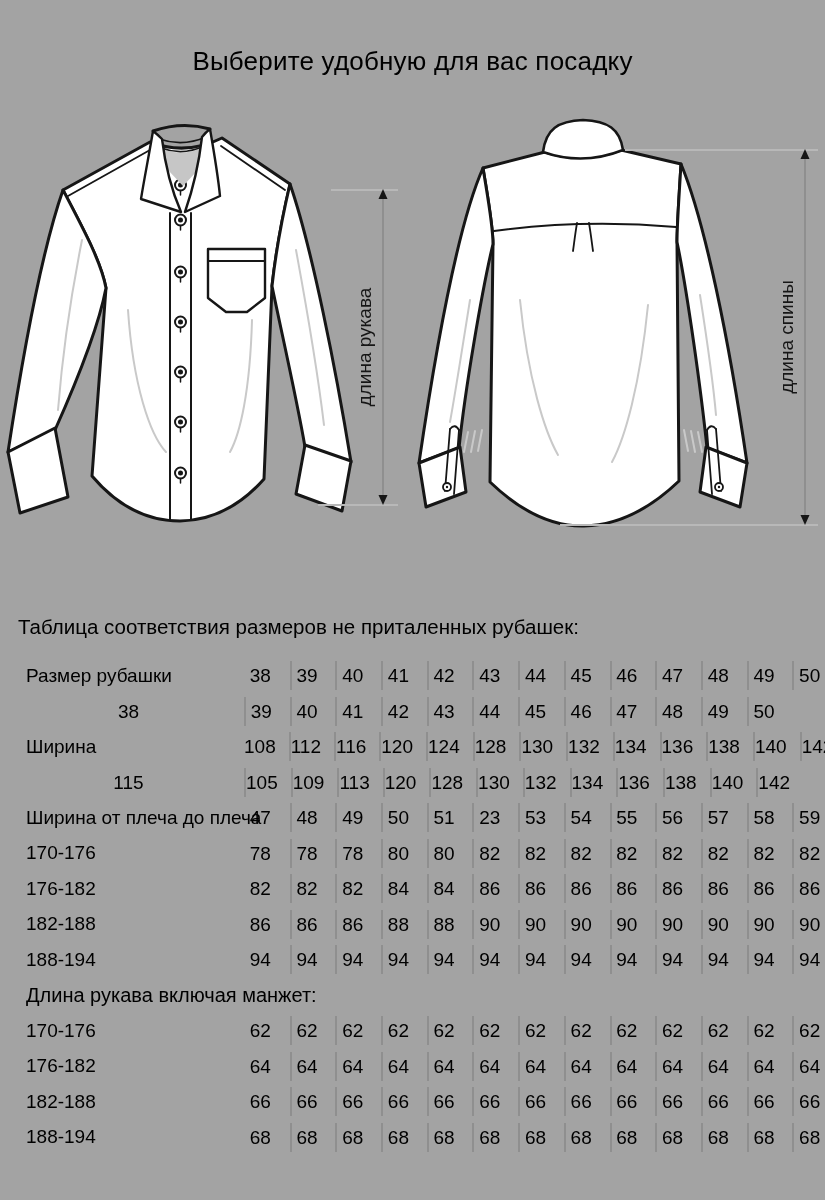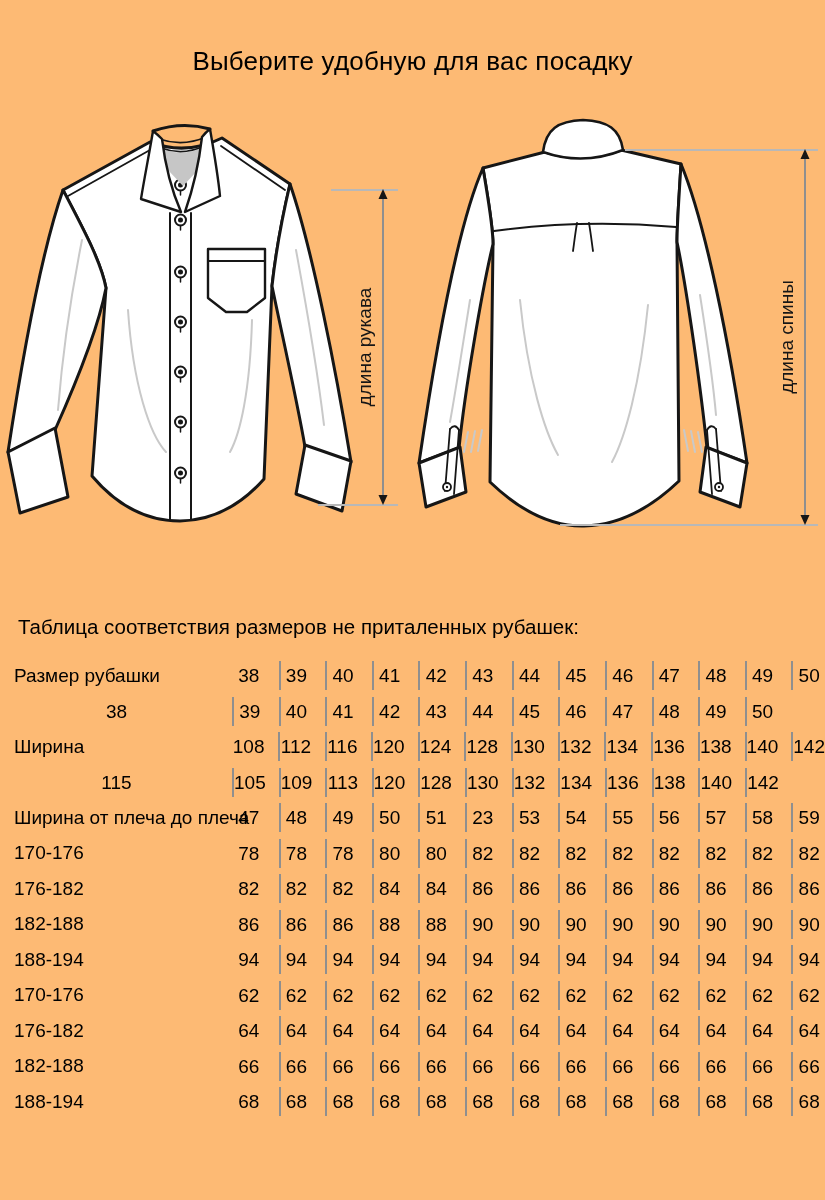--- a/index.html
+++ b/index.html
@@ -1,26 +1,26 @@
 <!DOCTYPE html>
 <html lang="ru"><head>
 <meta charset="utf-8">
 <style>
   html,body{margin:0;padding:0;background:#fff;}
   body{font-family:"Liberation Sans", sans-serif; color:#000;}
-  .page{position:relative;width:825px;height:1200px;background:#fdba74;overflow:hidden;}
+  .page{position:relative;width:825px;height:1200px;background:#a3a3a3;overflow:hidden;}
   .title{position:absolute;top:46px;left:0;right:0;margin:0;text-align:center;
          font-size:26px;font-weight:400;letter-spacing:0.2px;}
   .diagram{position:absolute;top:0;left:0;}
   .dim-label{font-size:19px;fill:#161616;}
   .fit-heading{position:absolute;top:578px;left:10px;font-size:24px;font-weight:700;letter-spacing:0.4px;}
   .fit-subtitle{position:absolute;top:615px;left:10px;font-size:20.5px;margin-left:8px;}
   .size-table{position:absolute;top:658px;left:0;width:825px;}
   .trow{display:grid;grid-template-columns:205px repeat(13,1fr);align-items:center;
-        height:35.5px;padding-left:14px;gap:13px;}
+        height:35.5px;padding-left:26px;gap:13px;}
   .trow.section{grid-template-columns:1fr;}
   .rlabel{font-size:19px;white-space:nowrap;}
   .trow.section .rlabel{font-size:20px;}
   .cell{text-align:center;font-size:19px;height:29px;line-height:29px;}
   .cell + .cell{border-left:2px solid #8f8f8f;}
 </style>
 </head>
 <body>
 
 <div class="page">
@@ -297,20 +297,23 @@
         <div class="cell">94</div>
         <div class="cell">94</div>
         <div class="cell">94</div>
         <div class="cell">94</div>
         <div class="cell">94</div>
         <div class="cell">94</div>
         <div class="cell">94</div>
         <div class="cell">94</div>
         <div class="cell">94</div>
       </div>
+      <div class="trow section">
+        <div class="rlabel">Длина рукава включая манжет:</div>
+      </div>
       <div class="trow">
         <div class="rlabel">170-176</div>
         <div class="cell">62</div>
         <div class="cell">62</div>
         <div class="cell">62</div>
         <div class="cell">62</div>
         <div class="cell">62</div>
         <div class="cell">62</div>
         <div class="cell">62</div>
         <div class="cell">62</div>

